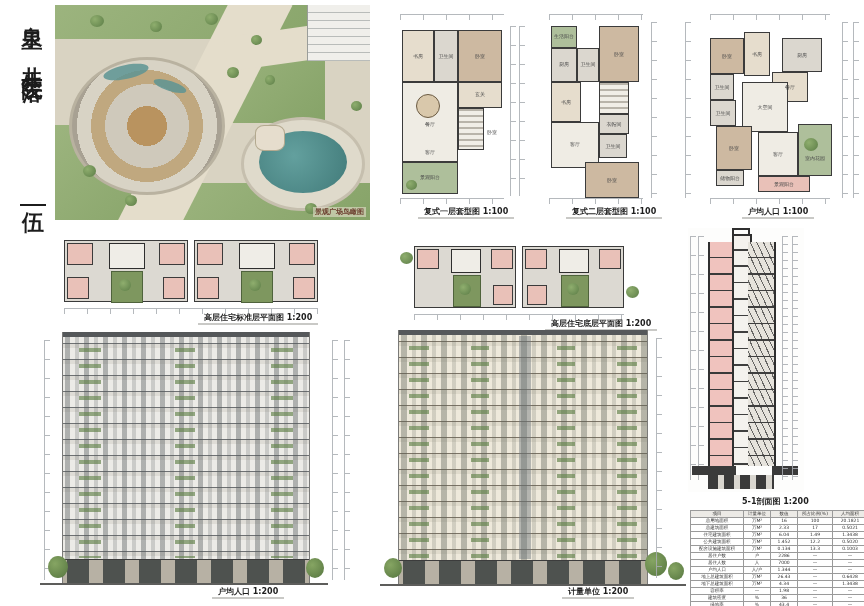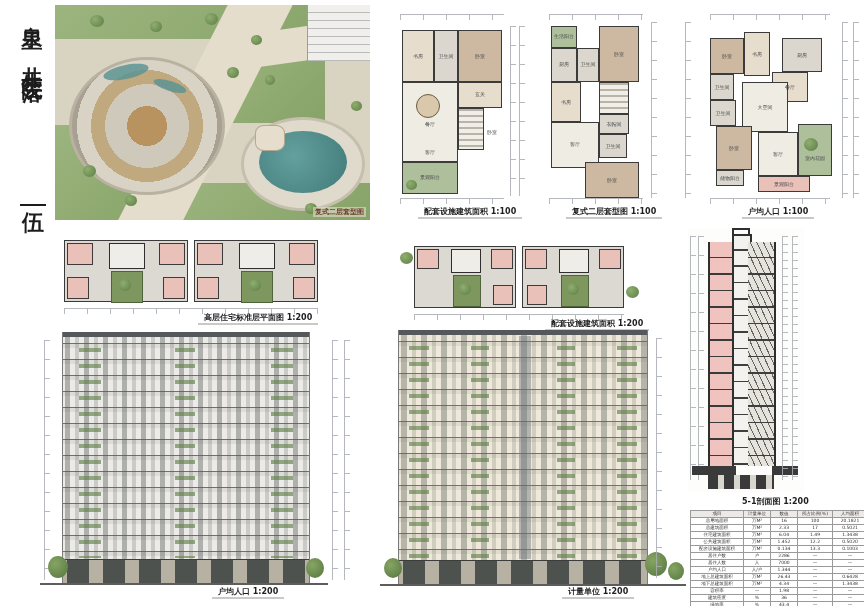--- a/index.html
+++ b/index.html
@@ -107,21 +107,21 @@
     <div class="abs tree" style="left:35px;top:10px;width:14px;height:12px;"></div>
     <div class="abs tree" style="left:95px;top:16px;width:12px;height:11px;"></div>
     <div class="abs tree" style="left:150px;top:8px;width:13px;height:12px;"></div>
     <div class="abs tree" style="left:196px;top:30px;width:11px;height:10px;"></div>
     <div class="abs tree" style="left:172px;top:62px;width:12px;height:11px;"></div>
     <div class="abs tree" style="left:210px;top:70px;width:10px;height:10px;"></div>
     <div class="abs tree" style="left:28px;top:160px;width:13px;height:12px;"></div>
     <div class="abs tree" style="left:70px;top:190px;width:12px;height:11px;"></div>
     <div class="abs tree" style="left:250px;top:198px;width:12px;height:11px;"></div>
     <div class="abs tree" style="left:296px;top:96px;width:11px;height:10px;"></div>
-    <span class="abs aerial-cap" style="right:4px;bottom:3px;">复式二层套型图</span>
+    <span class="abs aerial-cap" style="right:4px;bottom:3px;">景观广场鸟瞰图</span>
   </div>
 
   <div class="abs plan" style="left:392px;top:12px;width:132px;height:192px;">
     <div class="dimh" style="left:8px;top:2px;width:104px;"></div>
     <div class="room f-beige" style="left:10px;top:18px;width:32px;height:52px;"></div>
     <div class="room f-gray" style="left:42px;top:18px;width:24px;height:52px;"></div>
     <div class="room f-tan" style="left:66px;top:18px;width:44px;height:52px;"></div>
     <div class="room f-light" style="left:10px;top:70px;width:56px;height:80px;"></div>
     <div class="tbl-circle abs" style="left:24px;top:82px;width:22px;height:22px;"></div>
     <div class="room f-beige" style="left:66px;top:70px;width:44px;height:26px;"></div>
@@ -134,21 +134,21 @@
     <span class="rl" style="left:88px;top:44px;">卧室</span>
     <span class="rl" style="left:38px;top:112px;">餐厅</span>
     <span class="rl" style="left:88px;top:82px;">玄关</span>
     <span class="rl" style="left:100px;top:120px;">卧室</span>
     <span class="rl" style="left:38px;top:140px;">客厅</span>
     <span class="rl" style="left:38px;top:165px;">景观阳台</span>
     <div class="dimv" style="left:118px;top:14px;height:170px;"></div>
     <div class="dimv" style="left:127px;top:14px;height:170px;"></div>
     <div class="dimh" style="left:8px;top:186px;width:104px;"></div>
   </div>
-  <span class="abs cap" style="left:418px;top:206px;"><u>配套设施建筑面积 1:100</u></span>
+  <span class="abs cap" style="left:418px;top:206px;"><u>复式一层套型图 1:100</u></span>
 
   <div class="abs plan" style="left:545px;top:12px;width:150px;height:192px;">
     <div class="dimh" style="left:4px;top:2px;width:94px;"></div>
     <div class="room f-green" style="left:6px;top:14px;width:26px;height:22px;"></div>
     <div class="room f-gray" style="left:6px;top:36px;width:26px;height:34px;"></div>
     <div class="room f-gray" style="left:32px;top:36px;width:22px;height:34px;"></div>
     <div class="room f-tan" style="left:54px;top:14px;width:40px;height:56px;"></div>
     <div class="room f-beige" style="left:6px;top:70px;width:30px;height:40px;"></div>
     <div class="room stairs" style="left:54px;top:70px;width:30px;height:32px;"></div>
     <div class="room f-light" style="left:6px;top:110px;width:48px;height:46px;"></div>
@@ -240,21 +240,21 @@
     <div class="ublock" style="left:122px;top:4px;width:102px;height:62px;">
       <div class="room f-pink" style="left:2px;top:2px;width:22px;height:20px;"></div>
       <div class="room f-pink" style="left:76px;top:2px;width:22px;height:20px;"></div>
       <div class="room f-pink" style="left:4px;top:38px;width:20px;height:20px;"></div>
       <div class="score" style="left:36px;top:2px;width:28px;height:22px;"></div>
       <div class="court" style="left:38px;top:28px;width:26px;height:30px;"></div>
       <div class="abs tree" style="left:44px;top:36px;width:12px;height:12px;"></div>
     </div>
     <div class="dimh" style="left:14px;top:72px;width:210px;"></div>
   </div>
-  <span class="abs cap" style="left:545px;top:318px;"><u>配套设施建筑面积 1:200</u></span>
+  <span class="abs cap" style="left:545px;top:318px;"><u>高层住宅底层平面图 1:200</u></span>
 
   <div class="dimv abs" style="left:44px;top:340px;height:240px;"></div>
   <div class="abs elev" style="left:62px;top:332px;width:248px;height:252px;">
     <div class="elev-roof"></div>
     <div class="plantcol" style="left:16px;width:22px;"></div>
     <div class="plantcol" style="left:112px;width:20px;"></div>
     <div class="plantcol" style="right:16px;width:22px;"></div>
     <div class="elev-base"></div>
   </div>
   <div class="btree" style="left:48px;top:556px;width:20px;height:22px;"></div>

